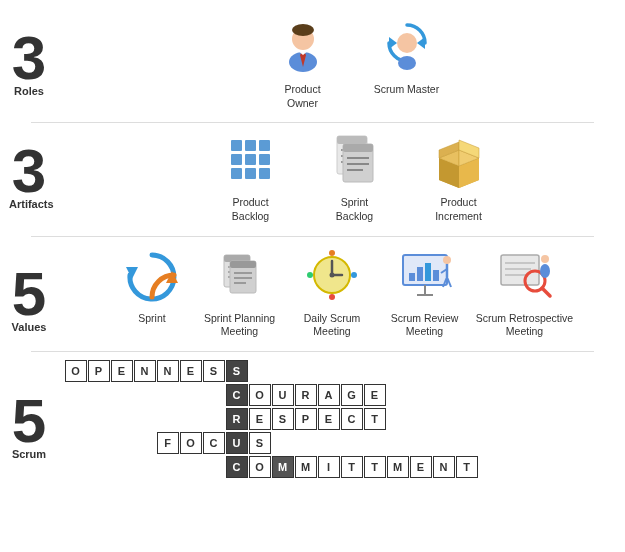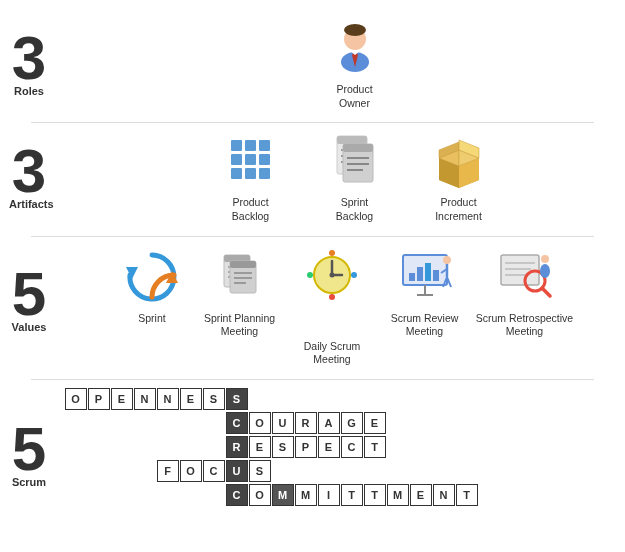--- a/index.html
+++ b/index.html
@@ -186,20 +186,36 @@
             <polygon points="30,33 27,38 30,50 33,38" fill="#c0392b"></polygon>
 
             <polygon points="24,33 30,38 30,38 30,33" fill="#fff"></polygon>
             <polygon points="36,33 30,38 30,38 30,33" fill="#fff"></polygon>
           </svg>
         </div>
         <div class="item-label">Product<br>Owner</div>
       </div>
 
 
+      <div class="item">
+        <div class="item-icon icon-scrum-master">
+          <svg viewBox="0 0 60 60" xmlns="http://www.w3.org/2000/svg">
+
+            <path d="M30 8 A18 18 0 0 1 48 26" stroke="#3498db" stroke-width="3.5" fill="none" stroke-linecap="round"></path>
+            <polygon points="48,20 48,32 40,26" fill="#3498db"></polygon>
+            <path d="M30 44 A18 18 0 0 1 12 26" stroke="#3498db" stroke-width="3.5" fill="none" stroke-linecap="round"></path>
+            <polygon points="12,32 12,20 20,26" fill="#3498db"></polygon>
+
+            <circle cx="30" cy="26" r="10" fill="#f5c5a3"></circle>
+
+            <ellipse cx="30" cy="46" rx="9" ry="7" fill="#5b8dd9"></ellipse>
+          </svg>
+        </div>
+        <div class="item-label">Scrum Master</div>
+      </div>
     </div>
   </div>
 
   <hr class="section-divider">
 
   <div class="section-row">
     <div class="section-left">
       <div class="section-number">3</div>
       <div class="section-label">Artifacts</div>
     </div>
@@ -305,21 +321,21 @@
             <rect x="20" y="16" width="26" height="32" rx="2" fill="#d0d0d0" stroke="#bbb" stroke-width="1"></rect>
             <rect x="20" y="16" width="26" height="7" rx="2" fill="#999"></rect>
             <line x1="24" y1="28" x2="42" y2="28" stroke="#888" stroke-width="1.5"></line>
             <line x1="24" y1="33" x2="42" y2="33" stroke="#888" stroke-width="1.5"></line>
             <line x1="24" y1="38" x2="36" y2="38" stroke="#888" stroke-width="1.5"></line>
           </svg>
         </div>
         <div class="item-label">Sprint Planning<br>Meeting</div>
       </div>
 
-      <div class="item" style="width:90px;gap:28px;">
+      <div class="item" style="width:90px;">
         <div class="item-icon icon-daily-scrum">
           <svg viewBox="0 0 60 60" xmlns="http://www.w3.org/2000/svg">
 
             <circle cx="30" cy="30" r="18" fill="#f0e68c" stroke="#d4b800" stroke-width="2"></circle>
 
             <line x1="30" y1="30" x2="30" y2="16" stroke="#555" stroke-width="2.5" stroke-linecap="round"></line>
             <line x1="30" y1="30" x2="40" y2="30" stroke="#555" stroke-width="2.5" stroke-linecap="round"></line>
 
             <circle cx="30" cy="8" r="3" fill="#e67e22"></circle>
             <circle cx="52" cy="30" r="3" fill="#3498db"></circle>

